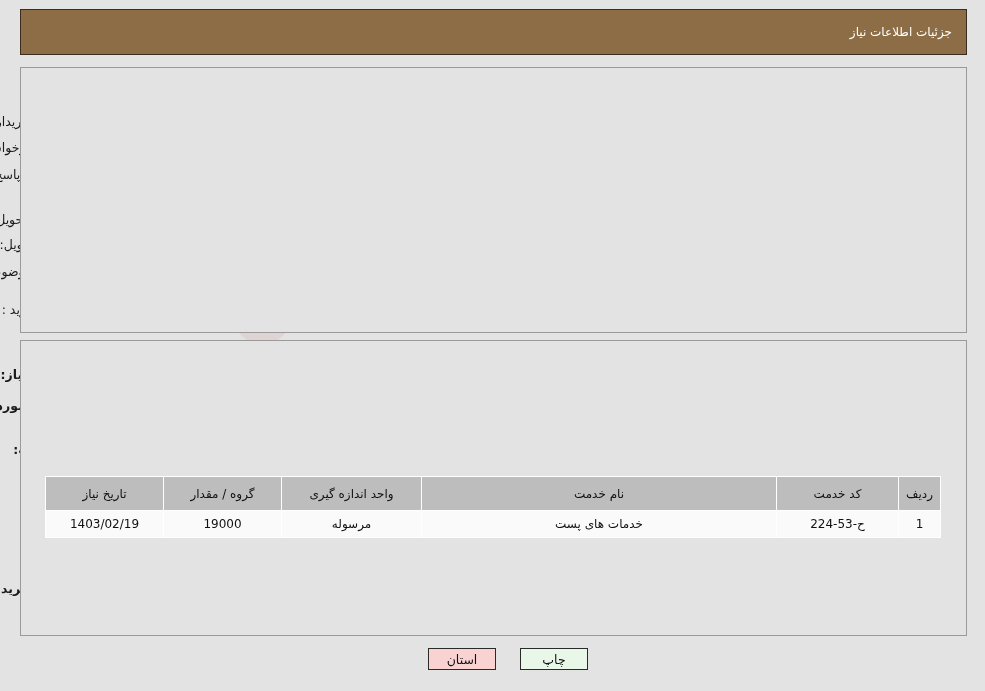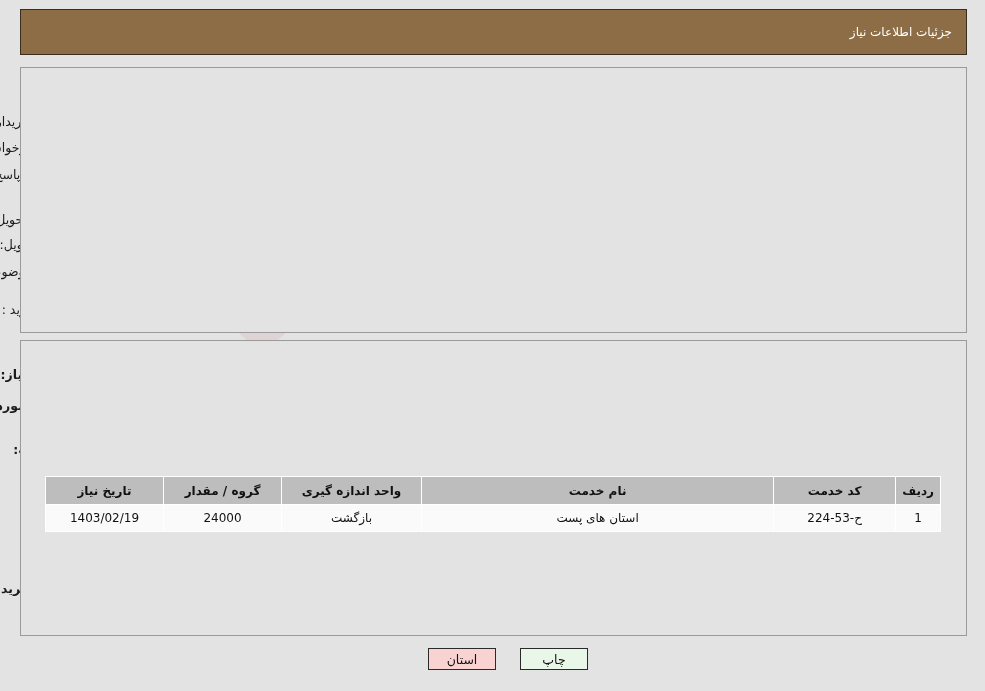--- a/index.html
+++ b/index.html
@@ -148,22 +148,22 @@
     left: 45px; top: 476px;
     width: 896px;
     border-collapse: collapse;
     font-size: 12px;
     z-index: 3;
   }
   .tbl th {
     background: #bdbdbd;
     border: 1px solid #ffffff;
     color: #111;
-    font-weight: bold;
-    height: 28px;
+    font-weight: normal;
+    height: 34px;
     padding: 0 6px;
     text-align: center;
     white-space: nowrap;
   }
   .tbl td {
     background: #fafafa;
     border: 1px solid #ffffff;
     height: 27px;
     padding: 0 6px;
     text-align: center;
@@ -280,23 +280,23 @@
         <th>نام خدمت</th>
         <th style="width:140px;">واحد اندازه گیری</th>
         <th style="width:118px;">گروه / مقدار</th>
         <th style="width:118px;">تاریخ نیاز</th>
       </tr>
     </thead>
     <tbody>
       <tr>
         <td>1</td>
         <td>ح-53-224</td>
-        <td>استان های پست</td>
-        <td>بازگشت</td>
-        <td>24000</td>
+        <td>خدمات های پست</td>
+        <td>مرسوله</td>
+        <td>19000</td>
         <td>1403/02/19</td>
       </tr>
     </tbody>
   </table>
 
   <div class="lbl b" style="right:895px; top:582px;">توضیحات خریدار:</div>
   <div class="ta" style="right:130px; top:546px; width:772px; height:79px;">
     <span>مهدیشهر یک نفر پیمانکار توزیع دانه شمار موتور سوار برای توزیع مرسولات شهر مهدیشهر3</span>
     <span class="grip">◸</span>
   </div>

